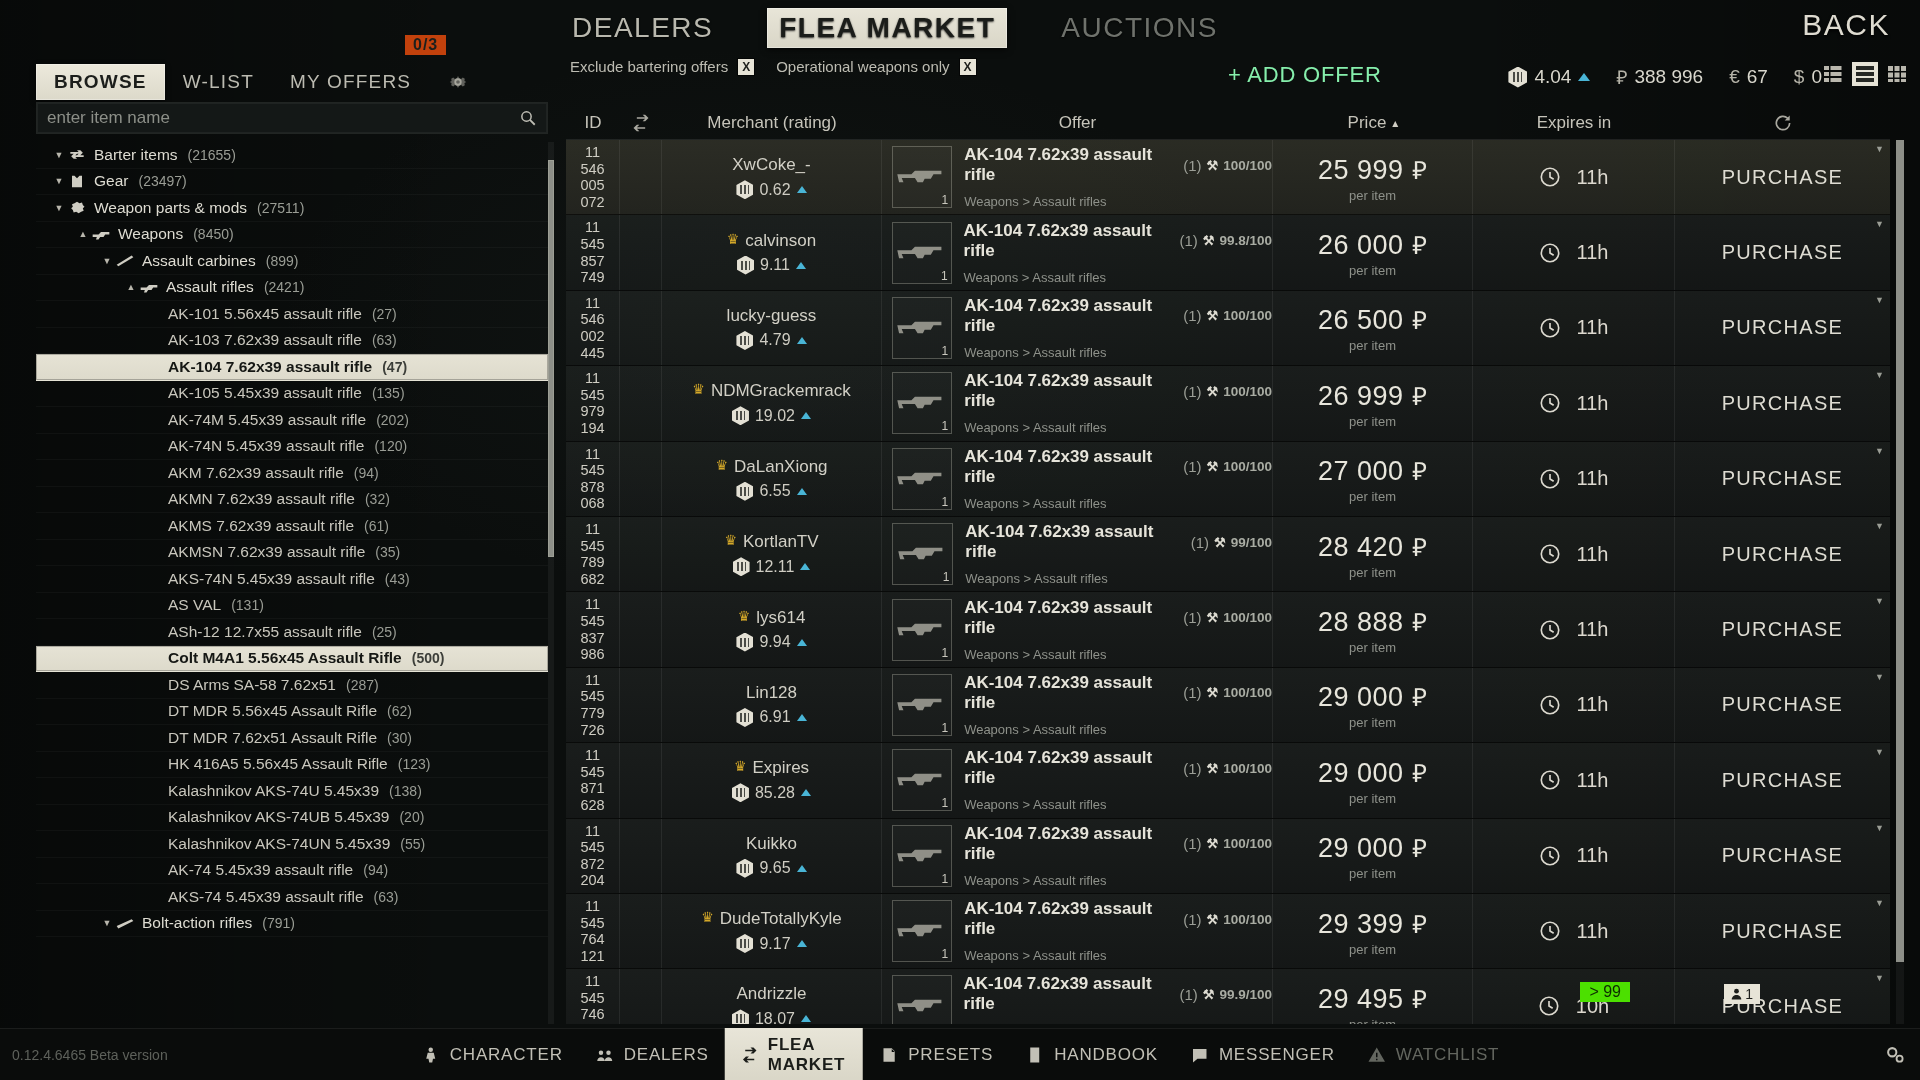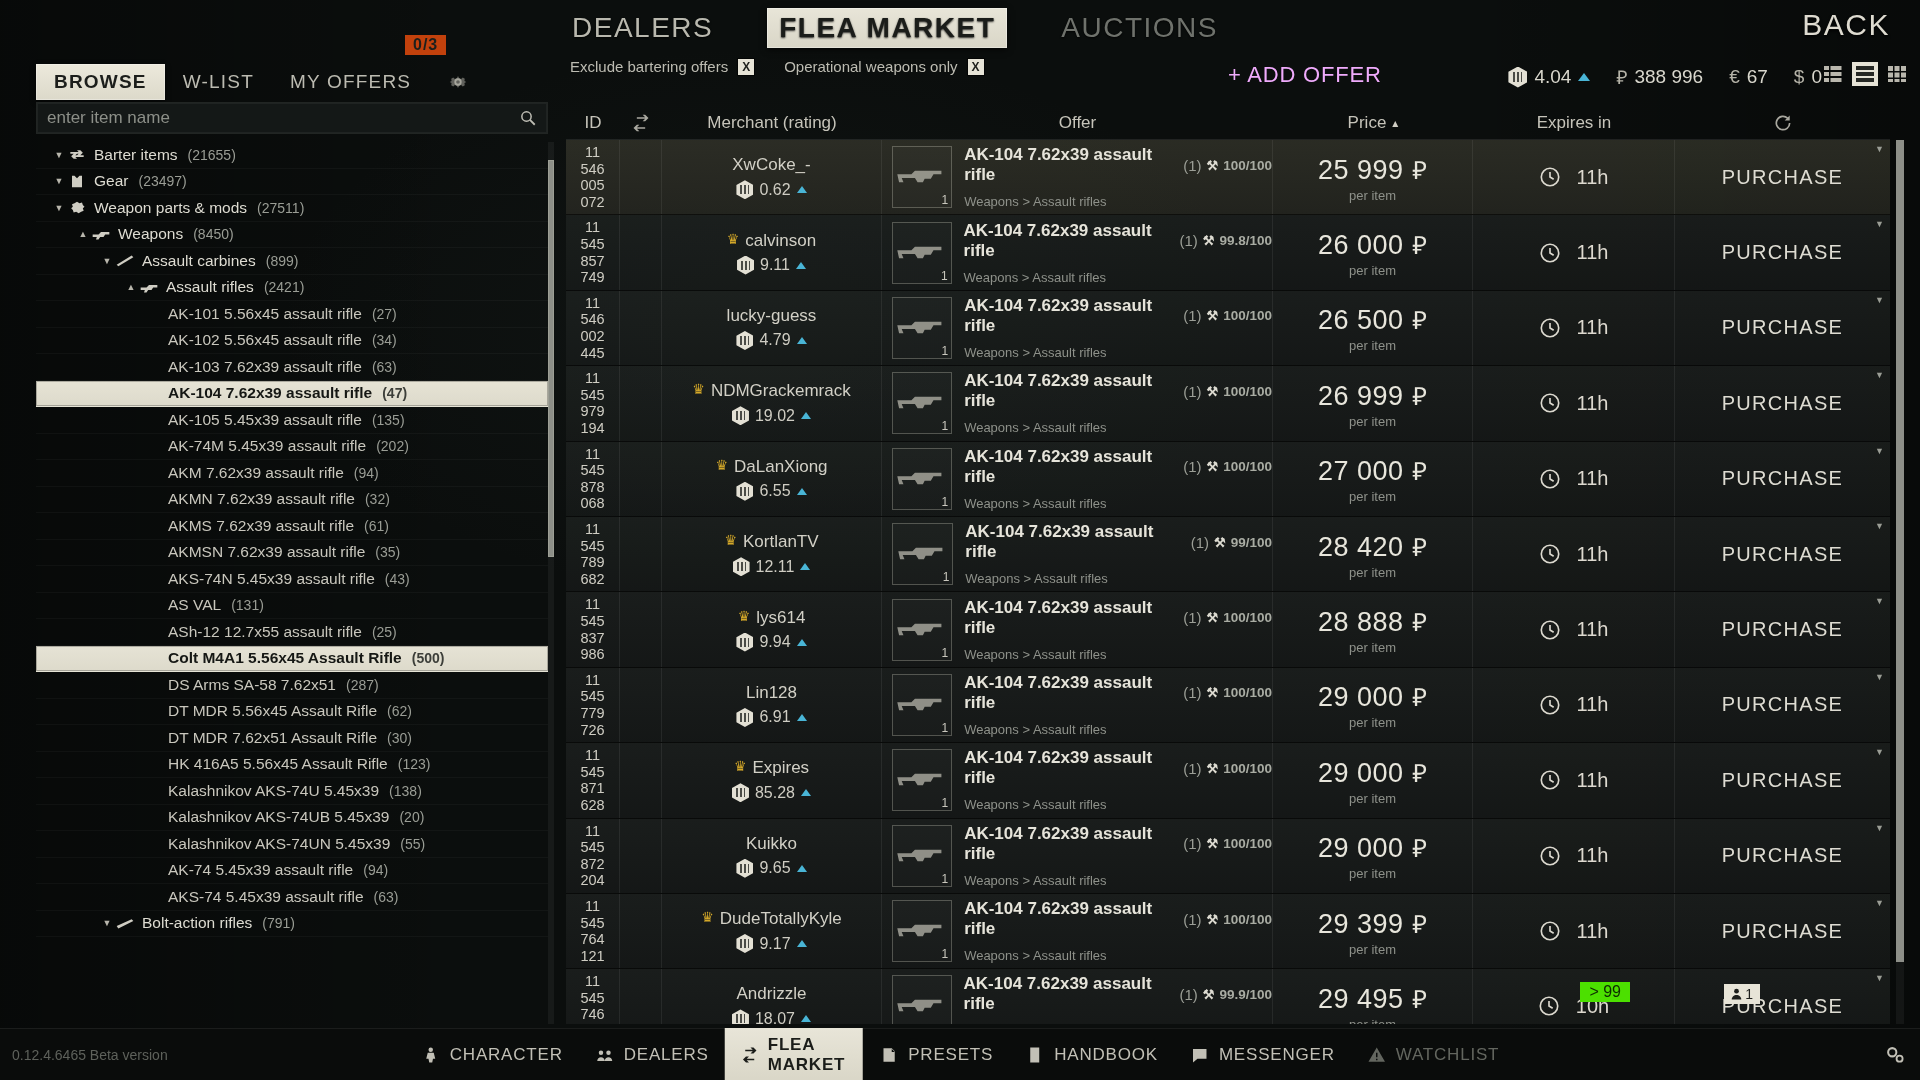--- a/index.html
+++ b/index.html
@@ -40,29 +40,29 @@
     background: linear-gradient(180deg,#e8e5d8,#d9d6c7);
     color:#1b1d1a; font-weight:600;
     box-shadow: inset 0 0 0 1px rgba(255,255,255,.35), 0 2px 6px rgba(0,0,0,.6);
   }
   .back-btn {
     position:absolute; right:30px; top:8px; font-size:30px; letter-spacing:1.5px;
     color:#dedbd0; cursor:pointer; text-shadow:0 2px 3px rgba(0,0,0,.9);
   }
 
   
-  .filter-row { position:absolute; top:58px; left:570px; display:flex; align-items:center; gap:30px; }
+  .filter-row { position:absolute; top:58px; left:570px; display:flex; align-items:center; gap:22px; }
   .fitem { display:flex; align-items:center; gap:10px; font-size:15px; color:#bdbcb2; cursor:pointer; }
   .chk {
     width:16px; height:16px; background:#e7e4d7; color:#1d1f1c;
     font-size:12px; font-weight:bold; display:flex; align-items:center; justify-content:center;
     box-shadow: 0 0 0 1px rgba(0,0,0,.6);
   }
   .addoffer {
-    position:absolute; top:62px; left:1228px; font-size:22px; color:#f0abfc; letter-spacing:.8px; cursor:pointer;
+    position:absolute; top:62px; left:1228px; font-size:22px; color:#86efac; letter-spacing:.8px; cursor:pointer;
   }
 
   
   .currency { position:absolute; top:64px; right:98px; display:flex; align-items:center; gap:26px; font-size:19px; }
   .cur { display:flex; align-items:center; gap:7px; color:#d9d7cd; white-space:nowrap;}
   .cur .sym { color:#b5b3a8; font-size:19px; }
   .hex {
     width:19px;height:21px;background:#e3e0d4;
     clip-path: polygon(50% 0,100% 25%,100% 75%,50% 100%,0 75%,0 25%);
     display:inline-block; position:relative;
@@ -376,38 +376,38 @@
             </svg>
           </span>
           <span class="tlabel">Assault rifles</span>
           <span class="cnt">(2421)</span>
         </div>
         <div class="trow" style="padding-left: 132px;">
           <span class="tlabel">AK-101 5.56x45 assault rifle</span>
           <span class="cnt">(27)</span>
         </div>
         <div class="trow" style="padding-left: 132px;">
-          <span class="tlabel">AK-102 5.56x45 assault rifle</span>
-          <span class="cnt">(34)</span>
-        </div>
-        <div class="trow" style="padding-left: 132px;">
           <span class="tlabel">AK-103 7.62x39 assault rifle</span>
           <span class="cnt">(63)</span>
         </div>
         <div class="trow sel" style="padding-left: 132px;">
           <span class="tlabel">AK-104 7.62x39 assault rifle</span>
           <span class="cnt">(47)</span>
         </div>
         <div class="trow" style="padding-left: 132px;">
           <span class="tlabel">AK-105 5.45x39 assault rifle</span>
           <span class="cnt">(135)</span>
         </div>
         <div class="trow" style="padding-left: 132px;">
           <span class="tlabel">AK-74M 5.45x39 assault rifle</span>
           <span class="cnt">(202)</span>
+        </div>
+        <div class="trow" style="padding-left: 132px;">
+          <span class="tlabel">AK-74N 5.45x39 assault rifle</span>
+          <span class="cnt">(120)</span>
         </div>
         <div class="trow" style="padding-left: 132px;">
           <span class="tlabel">AKM 7.62x39 assault rifle</span>
           <span class="cnt">(94)</span>
         </div>
         <div class="trow" style="padding-left: 132px;">
           <span class="tlabel">AKMN 7.62x39 assault rifle</span>
           <span class="cnt">(32)</span>
         </div>
         <div class="trow" style="padding-left: 132px;">

